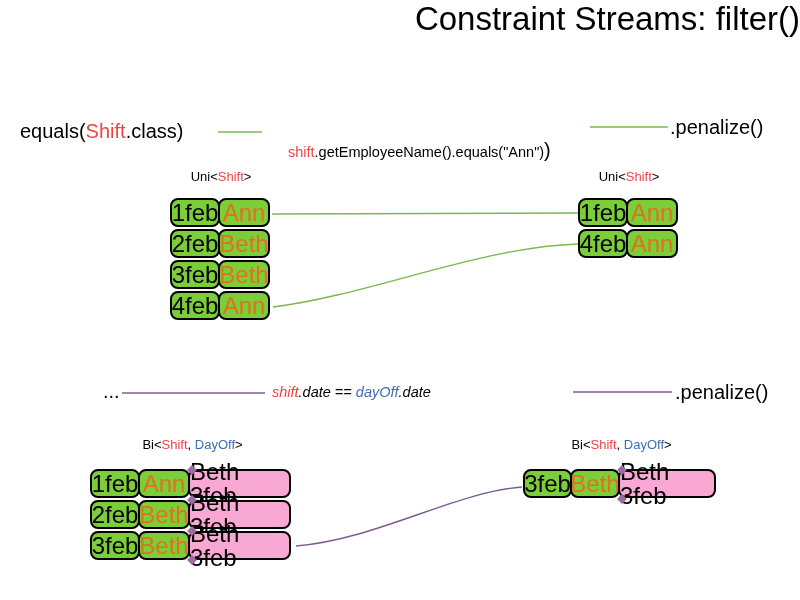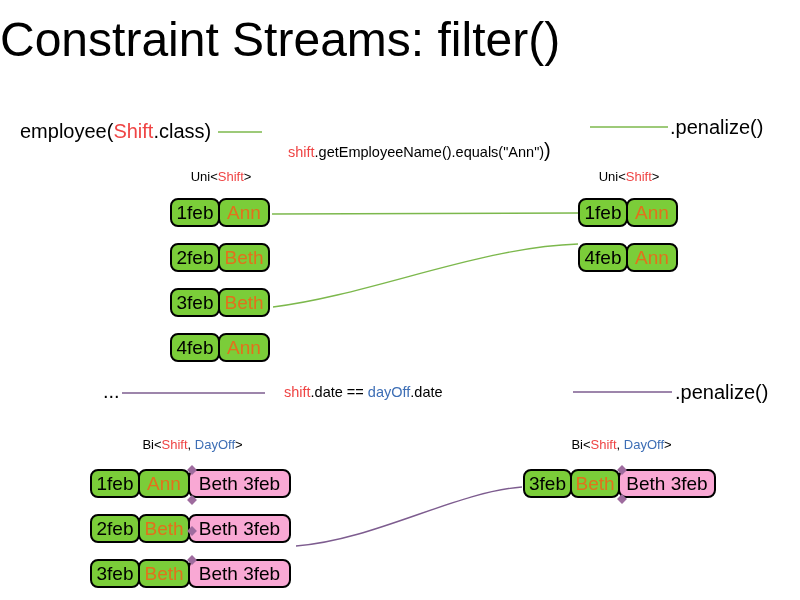--- a/index.html
+++ b/index.html
@@ -2,36 +2,36 @@
 <html><head>
 <meta charset="utf-8">
 <style>
   * { margin:0; padding:0; box-sizing:border-box; }
   body { background:#ffffff; }
   .slide {
     position:relative; width:800px; height:600px; background:#ffffff;
     font-family:"Liberation Sans", sans-serif; color:#000; overflow:hidden;
   }
   .abs { position:absolute; }
-  .title { width:100%; text-align:left; top:12px; font-size:48px; letter-spacing:0; }
+  .title { width:100%; text-align:right; top:0; font-size:33px; letter-spacing:0; }
   .subtitle { width:100%; text-align:center; top:67px; font-size:14.5px; }
   .code { white-space:pre; }
   .c20 { font-size:20px; }
   .c14 { font-size:14.5px; }
   .t-green { color:#ef4444; }
   .t-blue  { color:#3D6EB5; }
   .t-orange{ color:#E2711C; }
   .typelabel { font-size:13px; text-align:center; }
   svg.wires { position:absolute; inset:0; z-index:1; pointer-events:none; }
   .tbl { position:absolute; z-index:2; }
   .trow { display:flex; }
-  .trow + .trow { margin-top:16px;border-radius:9px; }
+  .trow + .trow { margin-top:2px;border-radius:9px; }
   .cell {
     height:29px; display:flex; align-items:center; justify-content:center;
-    border:2px solid #000; border-radius:8px; font-size:19px; line-height:1;
+    border:2px solid #000; border-radius:8px; font-size:24px; line-height:1;
   }
   .cell + .cell { margin-left:-2px; }
   .cell-green { background:#7BCD39; }
   .cell-blue  { background:#f9a8d4; }
   .diamond {
     position:absolute; width:7px; height:7px; background:#9E6B9E;
     transform:translate(-50%,-50%) rotate(45deg); z-index:3;
   }
 </style>
 </head>
@@ -44,21 +44,21 @@
     <line x1="590" y1="127" x2="668" y2="127" stroke-width="1.6" stroke="#7CB84C"></line>
     <line x1="272" y1="214" x2="578" y2="213" stroke-width="1.6" stroke="#7CB84C"></line>
     <path d="M273,307 C370,295 480,247 578,244" fill="none" stroke-width="1.4" stroke="#7CB84C"></path>
     <line x1="122" y1="393" x2="265" y2="393" stroke-width="1.4" stroke="#7D5C8F"></line>
     <line x1="573" y1="392" x2="672" y2="392" stroke-width="1.4" stroke="#7D5C8F"></line>
     <path d="M296,546 C375,540 455,492 522,487" fill="none" stroke-width="1.4" stroke="#7D5C8F"></path>
   </svg>
 
   <div class="abs title">Constraint Streams: filter()</div>
 
-  <div class="abs code c20" style="left:20px; top:120px;"><span>employee(</span><span class="t-green">Shift</span><span>.class)</span></div>
+  <div class="abs code c20" style="left:20px; top:120px;"><span>equals(</span><span class="t-green">Shift</span><span>.class)</span></div>
 
 
   <div class="abs code" style="left:288px; top:139px;"><span class="c14 t-green">shift</span><span class="c14">.getEmployeeName().equals("Ann")</span><span class="c20">)</span></div>
 
   <div class="abs code c20" style="left:670px; top:116px;">.penalize()</div>
 
   <div class="abs typelabel" style="left:170px; top:169px; width:102px;"><span>Uni&lt;</span><span class="t-green">Shift</span><span>&gt;</span></div>
   <div class="abs typelabel" style="left:578px; top:169px; width:102px;"><span>Uni&lt;</span><span class="t-green">Shift</span><span>&gt;</span></div>
 
   <div class="tbl" style="left:170px; top:198px;">
@@ -87,21 +87,21 @@
     </div>
     <div class="trow">
       <div class="cell cell-green" style="width:50px;">4feb</div>
       <div class="cell cell-green t-orange" style="width:52px;">Ann</div>
     </div>
   </div>
 
   <div class="abs code c20" style="left:103px; top:380px;">...</div>
 
 
-  <div class="abs code" style="left:284px; top:383px;"><span class="c14 t-green">shift</span><span class="c14">.date == </span><span class="c14 t-blue">dayOff</span><span class="c14">.date</span></div>
+  <div class="abs code" style="left:272px; top:383px;font-style:italic;"><span class="c14 t-green">shift</span><span class="c14">.date == </span><span class="c14 t-blue">dayOff</span><span class="c14">.date</span></div>
 
 
   <div class="abs code c20" style="left:675px; top:381px;">.penalize()</div>
 
   <div class="abs typelabel" style="left:90px; top:437px; width:205px;"><span>Bi&lt;</span><span class="t-green">Shift</span><span class="code">, </span><span class="t-blue">DayOff</span><span>&gt;</span></div>
   <div class="abs typelabel" style="left:523px; top:437px; width:197px;"><span>Bi&lt;</span><span class="t-green">Shift</span><span class="code">, </span><span class="t-blue">DayOff</span><span>&gt;</span></div>
 
   <div class="tbl" style="left:90px; top:469px;">
     <div class="trow">
       <div class="cell cell-green" style="width:50px;">1feb</div>

